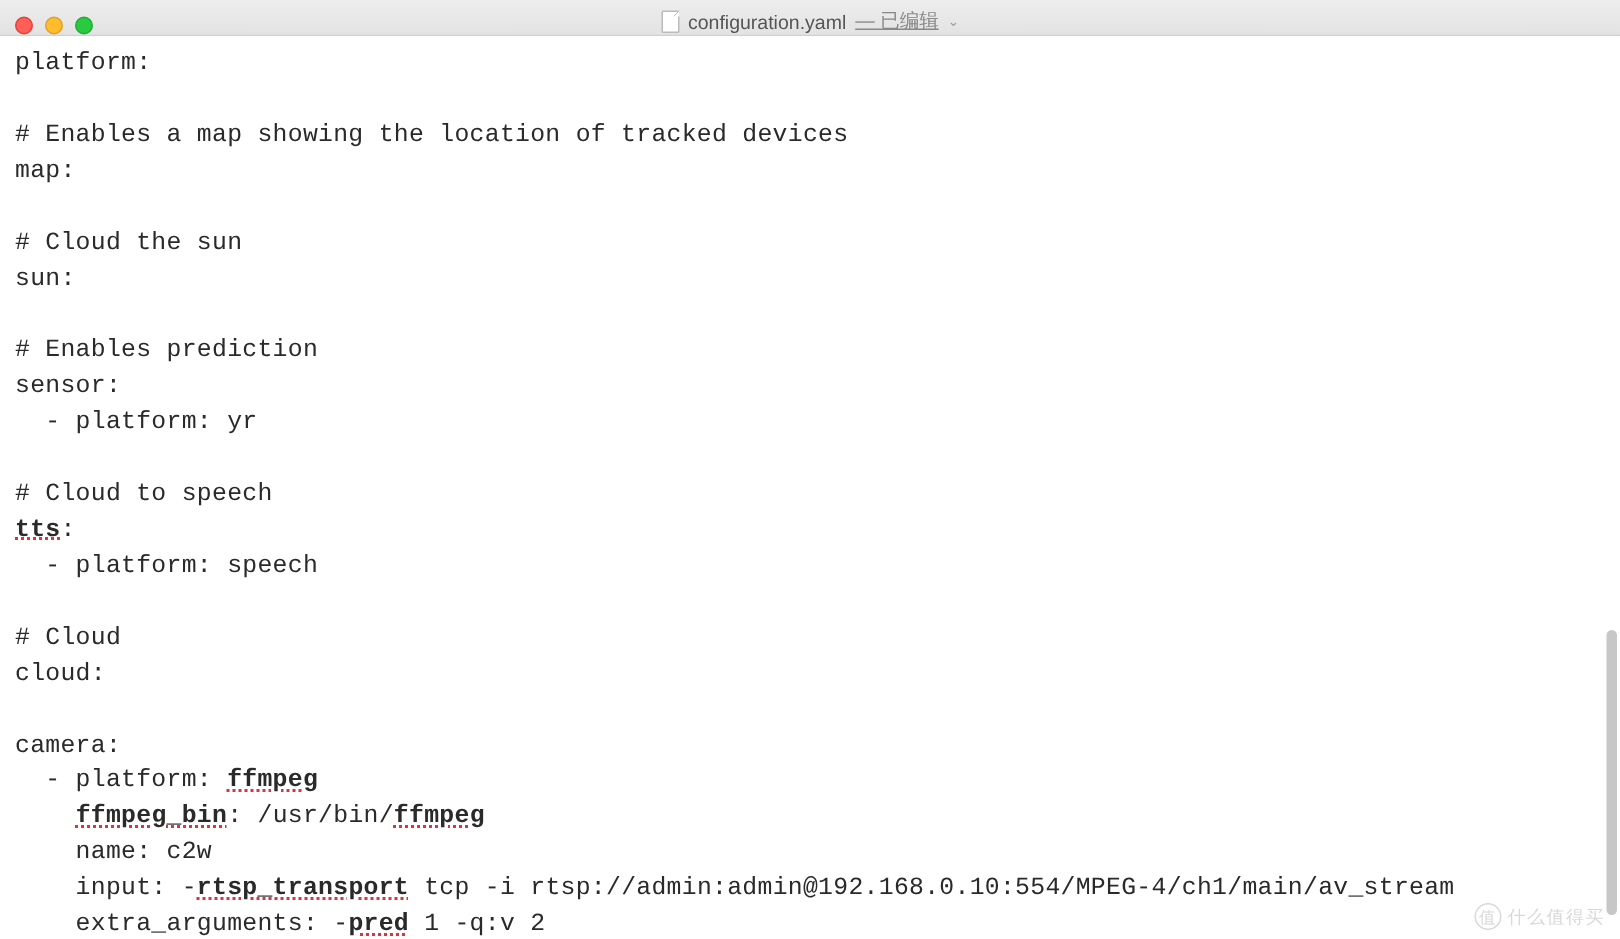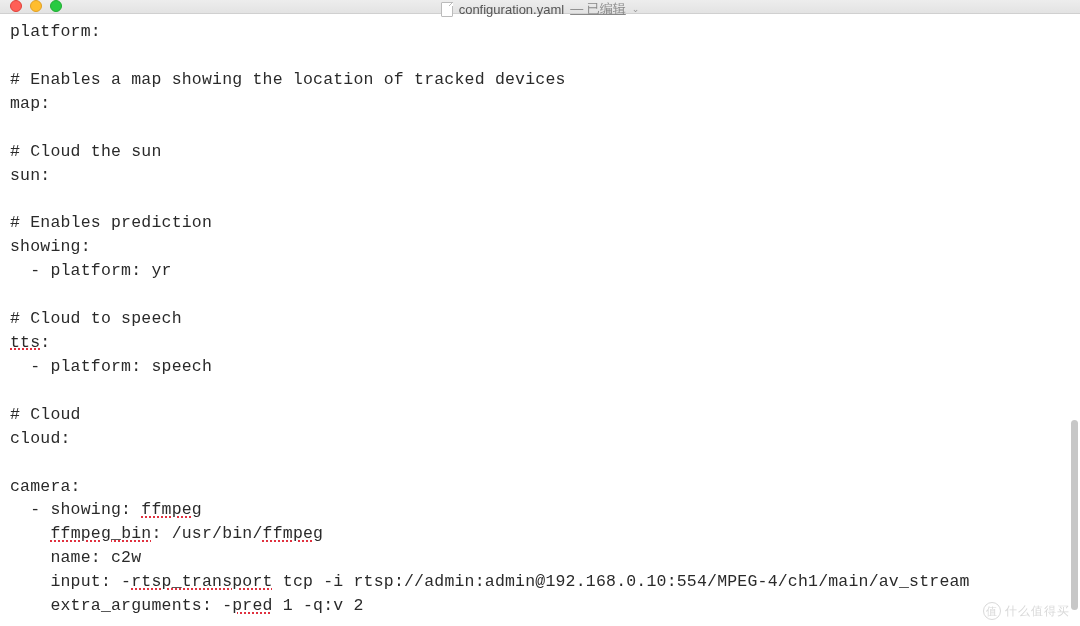--- a/index.html
+++ b/index.html
@@ -5,25 +5,25 @@
     * { margin: 0; padding: 0; box-sizing: border-box; }
     body {
       font-family: -apple-system, BlinkMacSystemFont, "Helvetica Neue", sans-serif;
       background: #ffffff;
       width: 1080px;
       height: 626px;
       overflow: hidden;
       position: relative;
     }
     .titlebar {
-      height: 14px;
+      height: 24px;
       background: linear-gradient(to bottom, #ededed 0%, #e3e3e3 100%);
       border-bottom: 1px solid #d0d0d0;
       display: flex;
-      align-items: flex-start;
+      align-items: flex-end;
       position: relative;
       padding-left: 10px;
     }
     .traffic-lights {
       display: flex;
       gap: 8px;
       align-items: center;
     }
     .traffic-light {
       width: 12px;
@@ -72,20 +72,21 @@
       color: #2a2a2a;
       white-space: pre;
       letter-spacing: 0.2px;
     }
     .spell {
       text-decoration-line: underline;
       text-decoration-style: dotted;
       text-decoration-color: #e0313f;
       text-decoration-thickness: 2px;
       text-underline-offset: 2px;
+      font-weight: bold;
     }
     .scrollbar-track {
       position: absolute;
       right: 2px;
       top: 420px;
       width: 7px;
       height: 190px;
       background: #c7c7c7;
       border-radius: 4px;
     }
@@ -131,32 +132,32 @@
 
 <div class="editor"><span>platform:</span>
 
 <span># Enables a map showing the location of tracked devices</span>
 <span>map:</span>
 
 <span># Cloud the sun</span>
 <span>sun:</span>
 
 <span># Enables prediction</span>
-<span>showing:</span>
+<span>sensor:</span>
 <span>  - platform: yr</span>
 
 <span># Cloud to speech</span>
 <span><span class="spell">tts</span>:</span>
 <span>  - platform: speech</span>
 
 <span># Cloud</span>
 <span>cloud:</span>
 
 <span>camera:</span>
-<span><span>  - showing: </span><span class="spell">ffmpeg</span></span>
+<span><span>  - platform: </span><span class="spell">ffmpeg</span></span>
 <span>    <span class="spell">ffmpeg_bin</span><span>: /usr/bin/</span><span class="spell">ffmpeg</span></span>
 <span>    name: c2w</span>
 <span><span>    input: -</span><span class="spell">rtsp_transport</span><span> tcp -i rtsp://admin:admin@192.168.0.10:554/MPEG-4/ch1/main/av_stream</span></span>
 <span><span>    extra_arguments: -</span><span class="spell">pred</span><span> 1 -q:v 2</span></span>
 
 
 
 </div>
 
 <div class="scrollbar-track"></div>

